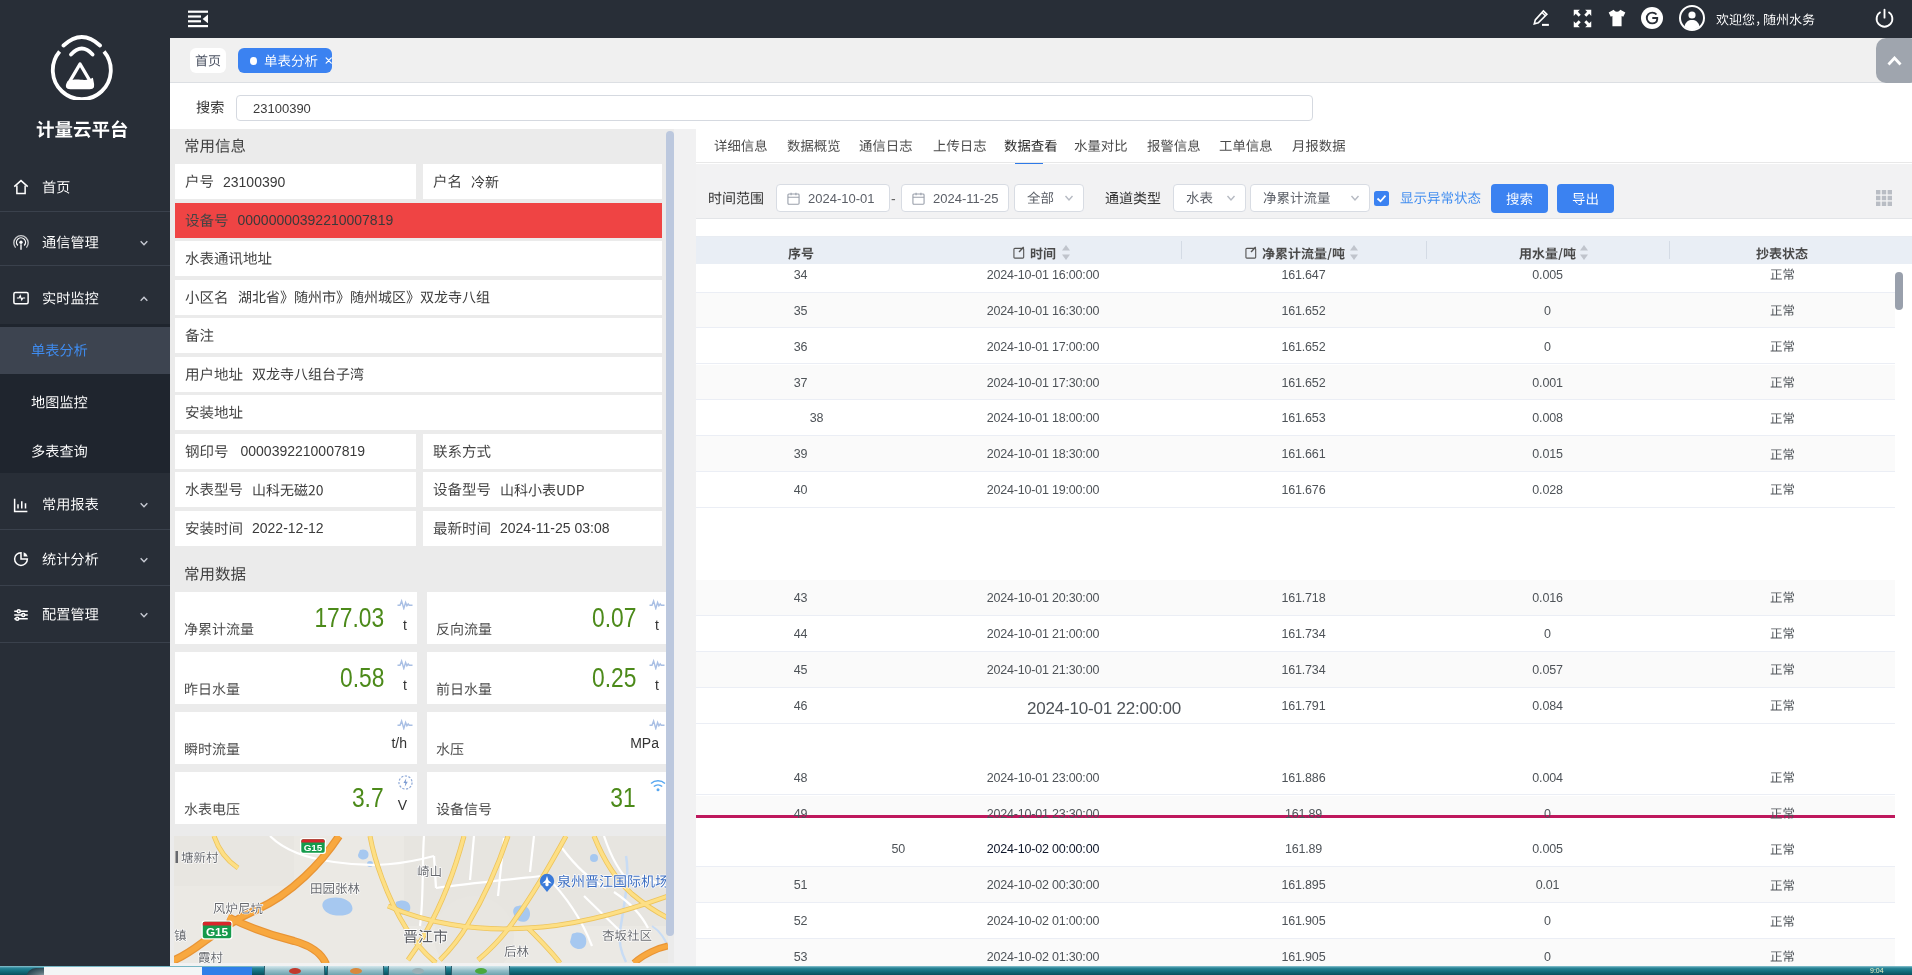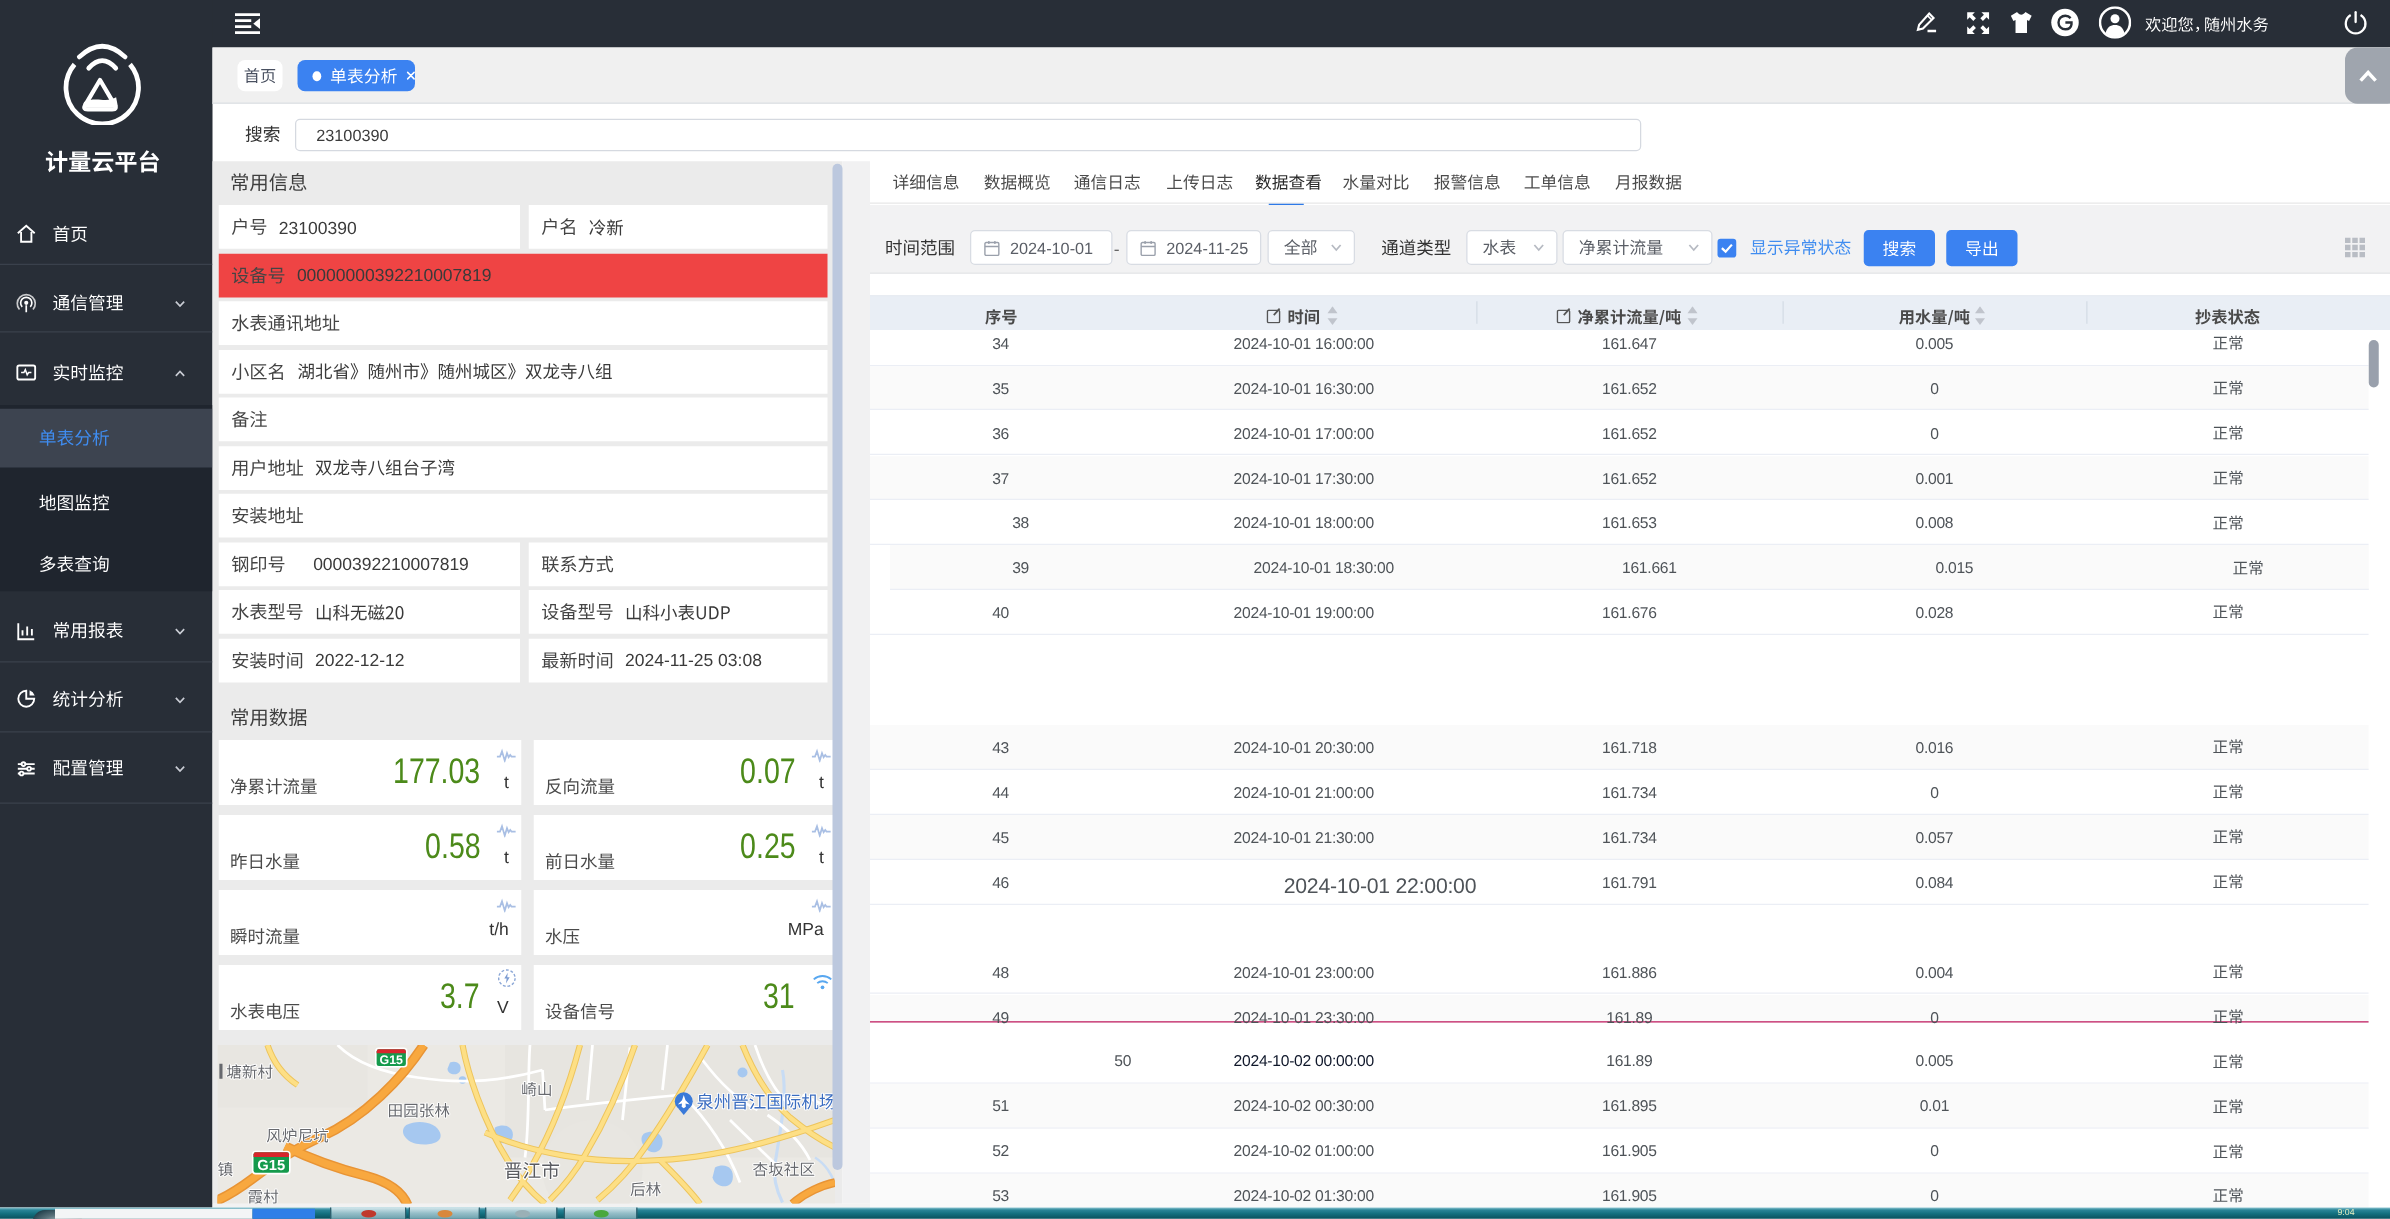--- a/index.html
+++ b/index.html
@@ -591,21 +591,21 @@
 <div class="abs flex" style="left:175px;top:433.5px;width:241px;height:35px;background:#fff">
     <div style="margin-left:10px">
       <svg width="43.5" height="14.5" viewBox="0 0 3000 1000">
         <g transform="translate(0,880) scale(1,-1)" fill="#444">
           <use href="#r94a2" x="0"></use>
           <use href="#r5370" x="1000"></use>
           <use href="#r53f7" x="2000"></use>
         </g>
       </svg>
     </div>
-    <span class="lat" style="font-size:14px;color:#3a3a3a;margin-left:22px">0000392210007819</span>
+    <span class="lat" style="font-size:14px;color:#3a3a3a;margin-left:12px">0000392210007819</span>
   </div>
 <div class="abs flex" style="left:423px;top:433.5px;width:239px;height:35px;background:#fff">
     <div style="margin-left:10px">
       <svg width="58.0" height="14.5" viewBox="0 0 4000 1000">
         <g transform="translate(0,880) scale(1,-1)" fill="#444">
           <use href="#r8054" x="0"></use>
           <use href="#r7cfb" x="1000"></use>
           <use href="#r65b9" x="2000"></use>
           <use href="#r5f0f" x="3000"></use>
         </g>
@@ -1342,21 +1342,21 @@
       <div class="abs lat" style="left:730px;top:11px;width:243px;text-align:center;font-size:12.5px;letter-spacing:-0.2px;color:#4e5358">0.008</div>
       <div class="abs flex" style="left:1074px;top:11px;height:13px">
         <svg width="25.0" height="12.5" viewBox="0 0 2000 1000">
           <g transform="translate(0,880) scale(1,-1)" fill="#4e5358">
             <use href="#r6b63" x="0"></use>
             <use href="#r5e38" x="1000"></use>
           </g>
         </svg>
       </div>
     </div>
-    <div class="abs" style="left:16px;top:172.3px;width:1199px;height:35.9px;background:#fafafa;border-bottom:1px solid #ebeef5">
+    <div class="abs" style="left:0;top:172.3px;width:1199px;height:35.9px;background:#fafafa;border-bottom:1px solid #ebeef5">
       <div class="abs lat" style="left:0px;top:11px;width:209px;text-align:center;font-size:12.5px;letter-spacing:-0.2px;color:#4e5358">39</div>
       <div class="abs lat" style="left:209px;top:11px;width:276px;text-align:center;font-size:12.5px;letter-spacing:-0.2px;color:#4e5358">2024-10-01 18:30:00</div>
       <div class="abs lat" style="left:485px;top:11px;width:245px;text-align:center;font-size:12.5px;letter-spacing:-0.2px;color:#4e5358">161.661</div>
       <div class="abs lat" style="left:730px;top:11px;width:243px;text-align:center;font-size:12.5px;letter-spacing:-0.2px;color:#4e5358">0.015</div>
       <div class="abs flex" style="left:1074px;top:11px;height:13px">
         <svg width="25.0" height="12.5" viewBox="0 0 2000 1000">
           <g transform="translate(0,880) scale(1,-1)" fill="#4e5358">
             <use href="#r6b63" x="0"></use>
             <use href="#r5e38" x="1000"></use>
           </g>
@@ -1440,21 +1440,21 @@
       <div class="abs lat" style="left:730px;top:11px;width:243px;text-align:center;font-size:12.5px;letter-spacing:-0.2px;color:#4e5358">0.004</div>
       <div class="abs flex" style="left:1074px;top:11px;height:13px">
         <svg width="25.0" height="12.5" viewBox="0 0 2000 1000">
           <g transform="translate(0,880) scale(1,-1)" fill="#4e5358">
             <use href="#r6b63" x="0"></use>
             <use href="#r5e38" x="1000"></use>
           </g>
         </svg>
       </div>
     </div>
-    <div class="abs" style="left:0;top:531.5px;width:1199px;height:22px;background:#fafafa;border-bottom:1px solid #be185d">
+    <div class="abs" style="left:0;top:531.5px;width:1199px;height:22px;background:#fafafa;border-bottom:3px solid #be185d">
       <div class="abs lat" style="left:0px;top:11px;width:209px;text-align:center;font-size:12.5px;letter-spacing:-0.2px;color:#4e5358">49</div>
       <div class="abs lat" style="left:209px;top:11px;width:276px;text-align:center;font-size:12.5px;letter-spacing:-0.2px;color:#4e5358">2024-10-01 23:30:00</div>
       <div class="abs lat" style="left:485px;top:11px;width:245px;text-align:center;font-size:12.5px;letter-spacing:-0.2px;color:#4e5358">161.89</div>
       <div class="abs lat" style="left:730px;top:11px;width:243px;text-align:center;font-size:12.5px;letter-spacing:-0.2px;color:#4e5358">0</div>
       <div class="abs flex" style="left:1074px;top:11px;height:13px">
         <svg width="25.0" height="12.5" viewBox="0 0 2000 1000">
           <g transform="translate(0,880) scale(1,-1)" fill="#4e5358">
             <use href="#r6b63" x="0"></use>
             <use href="#r5e38" x="1000"></use>
           </g>

